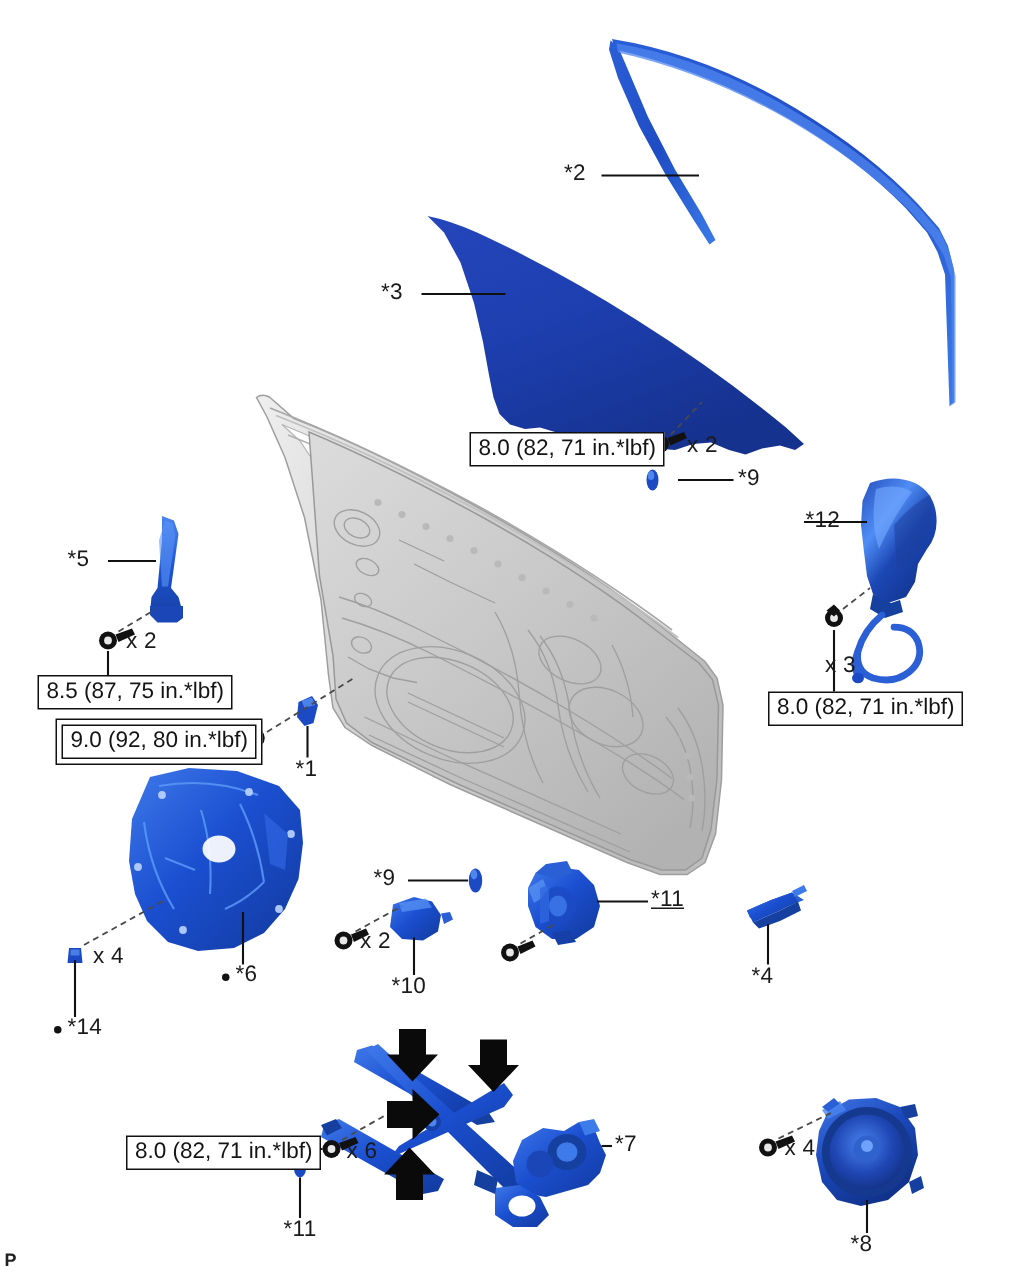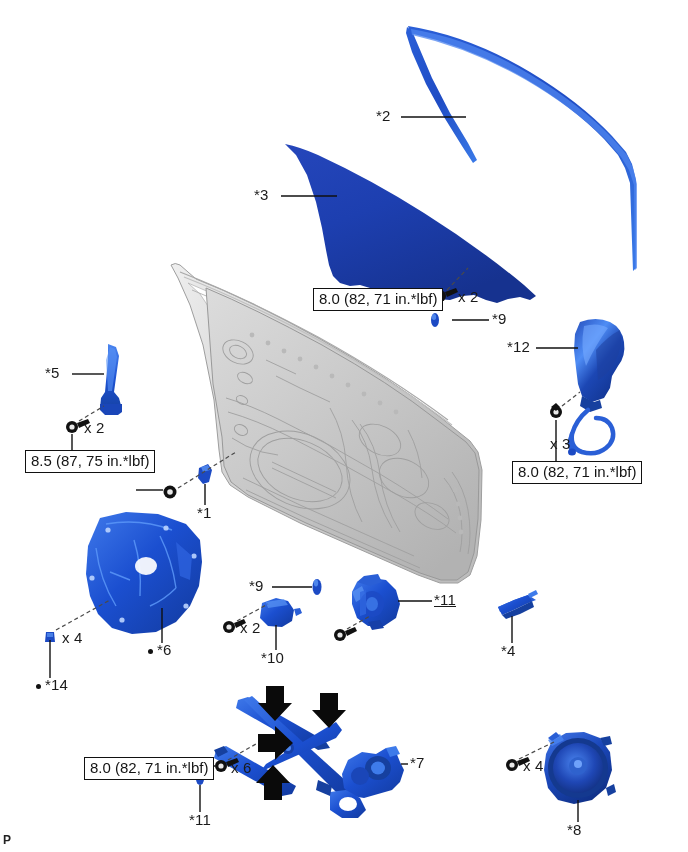--- a/index.html
+++ b/index.html
@@ -500,21 +500,21 @@
       <line x1="237" y1="621" x2="268" y2="604"></line>
       <line x1="347" y1="629" x2="370" y2="616"></line>
       <line x1="228" y1="760" x2="256" y2="744"></line>
       <line x1="519" y1="759" x2="554" y2="742"></line>
     </g>
   </svg>
 
   <div class="lbl" style="left:376px; top:107px;">*2</div>
   <div class="lbl" style="left:254px; top:186px;">*3</div>
   <div class="lbl" style="left:45px; top:364px;">*5</div>
-  <div class="lbl" style="left:507px; top:338px;">*12</div>
+  <div class="lbl" style="left:537px; top:338px;">*12</div>
   <div class="lbl" style="left:492px; top:310px;">*9</div>
   <div class="lbl" style="left:197px; top:504px;">*1</div>
   <div class="lbl" style="left:45px; top:676px;">*14</div>
   <div class="lbl" style="left:157px; top:641px;">*6</div>
   <div class="lbl" style="left:249px; top:577px;">*9</div>
   <div class="lbl" style="left:261px; top:649px;">*10</div>
   <div class="lbl" style="left:434px; top:591px;text-decoration:underline;">*11</div>
   <div class="lbl" style="left:501px; top:642px;">*4</div>
   <div class="lbl" style="left:410px; top:754px;">*7</div>
   <div class="lbl" style="left:189px; top:811px;">*11</div>
@@ -526,18 +526,21 @@
   <div class="lbl" style="left:458px; top:288px;">x 2</div>
   <div class="lbl" style="left:84px; top:419px;">x 2</div>
   <div class="lbl" style="left:550px; top:435px;">x 3</div>
   <div class="lbl" style="left:62px; top:629px;">x 4</div>
   <div class="lbl" style="left:240px; top:619px;">x 2</div>
   <div class="lbl" style="left:231px; top:759px;">x 6</div>
   <div class="lbl" style="left:523px; top:757px;">x 4</div>
 
   <div class="torque" style="left:313px; top:288px;">8.0 (82, 71 in.*lbf)</div>
   <div class="torque" style="left:25px; top:450px;">8.5 (87, 75 in.*lbf)</div>
+  <div class="torque dbl" style="left:37px; top:479px;">
+    <span>9.0 (92, 80 in.*lbf)</span>
+  </div>
   <div class="torque" style="left:512px; top:461px;">8.0 (82, 71 in.*lbf)</div>
   <div class="torque" style="left:84px; top:757px;">8.0 (82, 71 in.*lbf)</div>
 
   <div class="pmark" style="left:3px; top:833px;">P</div>
 
 </div>
 
 </body></html>

